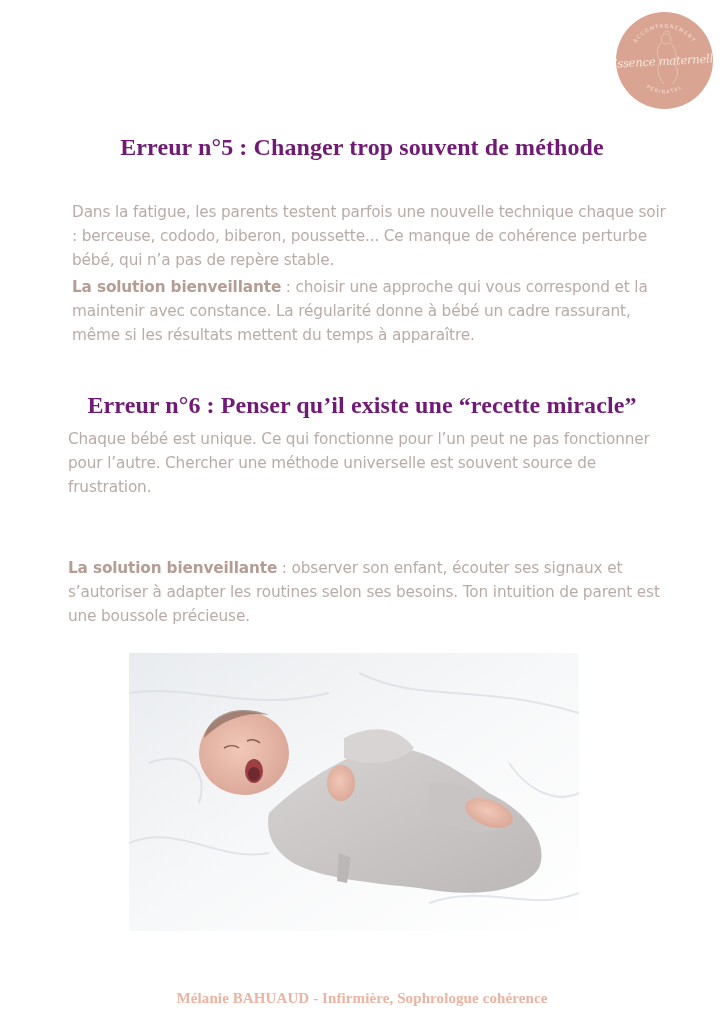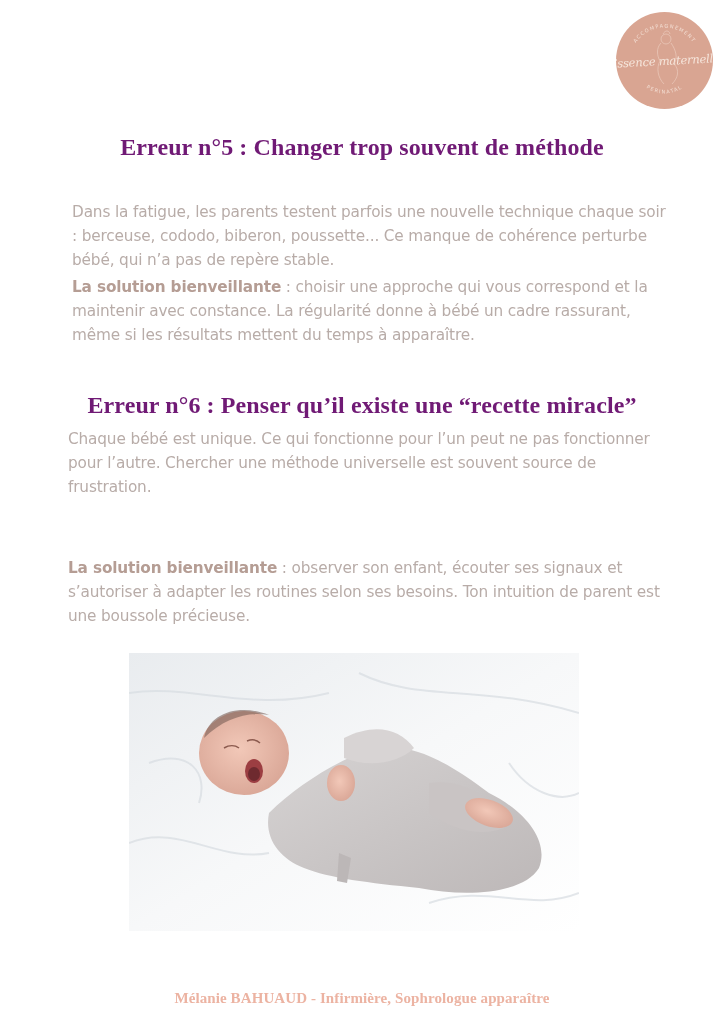--- a/index.html
+++ b/index.html
@@ -129,13 +129,13 @@
 
     <path d="M95 95 C100 92 106 92 110 95" stroke="#8b5a4e" stroke-width="1.5" fill="none"></path>
     <path d="M118 88 C123 86 128 87 131 90" stroke="#8b5a4e" stroke-width="1.5" fill="none"></path>
     <ellipse cx="125" cy="118" rx="9" ry="12" fill="#9c3e42"></ellipse>
     <ellipse cx="125" cy="121" rx="6" ry="7" fill="#6e2a2f"></ellipse>
 
     <path d="M210 200 L222 205 L218 230 L208 228 Z" fill="#bcb7b7"></path>
   </svg>
 </div>
 
-<div class="footer">Mélanie BAHUAUD - Infirmière, Sophrologue apparaître</div>
+<div class="footer">Mélanie BAHUAUD - Infirmière, Sophrologue cohérence</div>
 
 </body></html>

